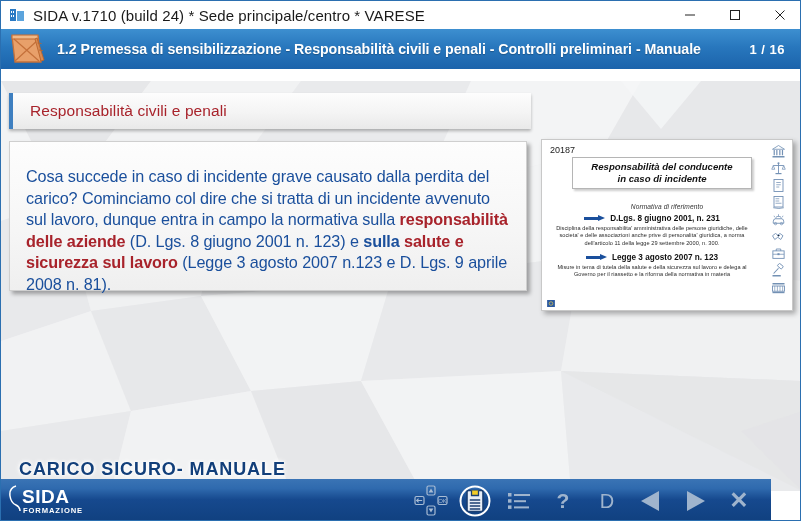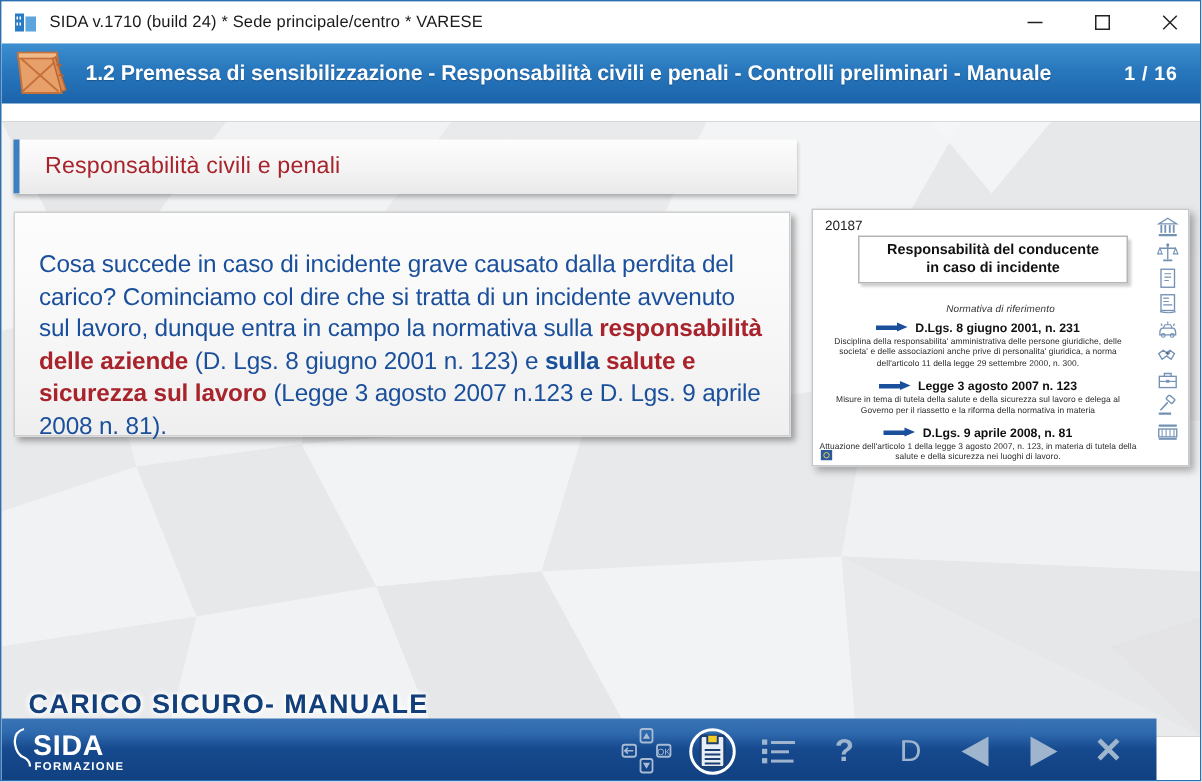--- a/index.html
+++ b/index.html
@@ -30,21 +30,21 @@
     width: 16px; height: 14px; margin-left: 9px; margin-right: 7px;
     position: relative; flex: none;
   }
   .tb-icon .b1 { position:absolute; left:0; top:1px; width:6px; height:12px; background:#2a7ac4; }
   .tb-icon .b2 { position:absolute; left:7px; top:3px; width:7px; height:10px; background:#5ba4dd; }
   .tb-icon .b3 { position:absolute; left:1px; top:3px; width:1px; height:2px; background:#ffffff; }
   .tb-icon .b4 { position:absolute; left:3px; top:3px; width:1px; height:2px; background:#ffffff; }
   .tb-icon .b5 { position:absolute; left:1px; top:7px; width:1px; height:2px; background:#ffffff; }
   .tb-icon .b6 { position:absolute; left:3px; top:7px; width:1px; height:2px; background:#ffffff; }
   .tb-title {
-    font-size: 11px; color: #1a1a1a; letter-spacing: 0.1px;
+    font-size: 15px; color: #1a1a1a; letter-spacing: 0.1px;
     white-space: nowrap;
   }
   .win-controls {
     position: absolute; right: 0; top: 0; height: 28px;
     display: flex; align-items: stretch;
   }
   .win-btn {
     width: 45px; display: flex; align-items: center; justify-content: center;
     color: #222; font-size: 12px; cursor: default;
   }
@@ -128,21 +128,21 @@
   }
   .thumb-titlebox {
     position: absolute; left: 30px; top: 17px; width: 174px;
     background: #ffffff;
     border: 1px solid #b5b5b5;
     box-shadow: 2px 2px 2px rgba(0,0,0,0.2);
     padding: 3px 2px 4px 2px;
     text-align: center;
   }
   .thumb-titlebox div {
-    font-size: 9.6px; font-weight: bold; color: #111; line-height: 1.22;
+    font-size: 9.6px; font-weight: bold; color: #111; line-height: 1.22; font-style: italic;
   }
   .thumb-sub {
     position: absolute; left: 0; right: 0; top: 63px;
     text-align: center; font-size: 6.6px; font-style: italic;
     color: #333; letter-spacing: 0.1px;
   }
   .norm-block { position: absolute; left: 4px; width: 212px; text-align: center; }
   .norm-head {
     font-size: 8.2px; font-weight: bold; color: #111;
     display: flex; align-items: center; justify-content: center; gap: 4px; text-align: right;
@@ -310,30 +310,20 @@
           <div class="norm-head">
             <span class="arrow-ic">
                 <span class="shaft"></span>
                 <span class="headt"></span>
               </span>
             <span>Legge 3 agosto 2007 n. 123</span>
           </div>
           <div class="norm-body">Misure in tema di tutela della salute e della sicurezza sul lavoro e delega al Governo per il riassetto e la riforma della normativa in materia</div>
         </div>
 
-        <div class="norm-block" style="top:144px;">
-          <div class="norm-head">
-            <span class="arrow-ic">
-                <span class="shaft"></span>
-                <span class="headt"></span>
-              </span>
-            <span>D.Lgs. 9 aprile 2008, n. 81</span>
-          </div>
-          <div class="norm-body">Attuazione dell'articolo 1 della legge 3 agosto 2007, n. 123, in materia di tutela della salute e della sicurezza nei luoghi di lavoro.</div>
-        </div>
 
         <div class="thumb-iconcol">
           <svg class="ti" viewBox="0 0 20 20">
             <polygon points="10,2 18,7 2,7" fill="none" stroke="#5b7ea8" stroke-width="1.1"></polygon>
             <rect x="3.5" y="8" width="1.6" height="7" fill="#5b7ea8"></rect>
               <rect x="7" y="8" width="1.6" height="7" fill="#5b7ea8"></rect>
             <rect x="11" y="8" width="1.6" height="7" fill="#5b7ea8"></rect>
               <rect x="14.5" y="8" width="1.6" height="7" fill="#5b7ea8"></rect>
             <rect x="2" y="16" width="16" height="2" fill="#5b7ea8"></rect>
           </svg>

